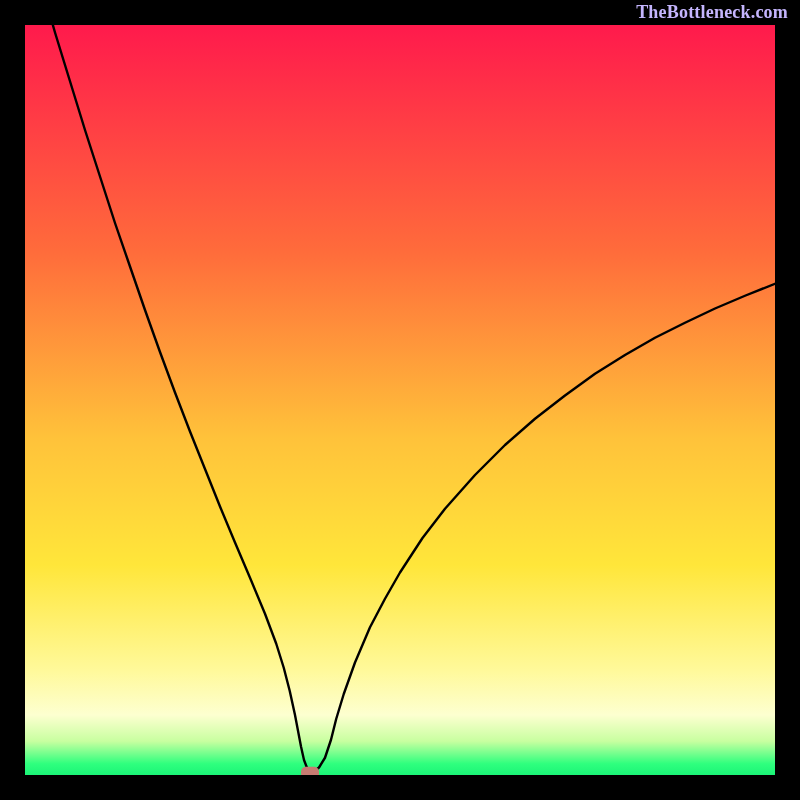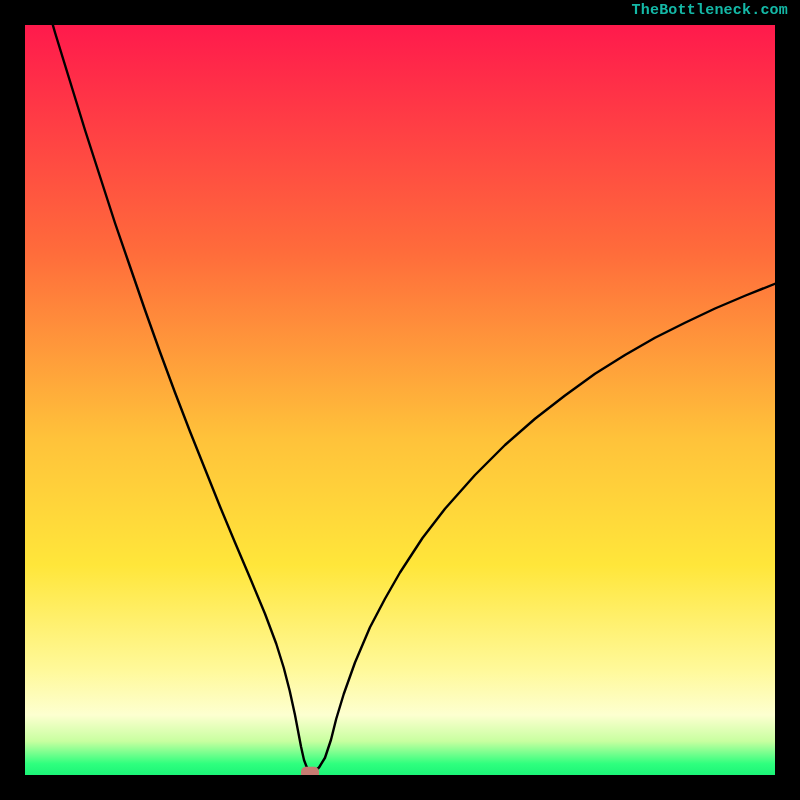--- a/index.html
+++ b/index.html
@@ -22,24 +22,24 @@
     position: absolute;
     left: 25px;
     top: 25px;
     width: 750px;
     height: 750px;
   }
   .watermark {
     position: absolute;
     top: 2px;
     right: 12px;
-    font-family: Liberation Mono, monospace;
-    font-size: 15px;
+    font-family: Liberation Serif, serif;
+    font-size: 18px;
     font-weight: 600;
-    color: #14b8a6;
+    color: #c4b5fd;
     letter-spacing: 0.2px;
   }
   svg { display: block; }
 </style>
 </head>
 <body>
 
 <div class="frame">
 
   <div class="watermark">TheBottleneck.com</div>

